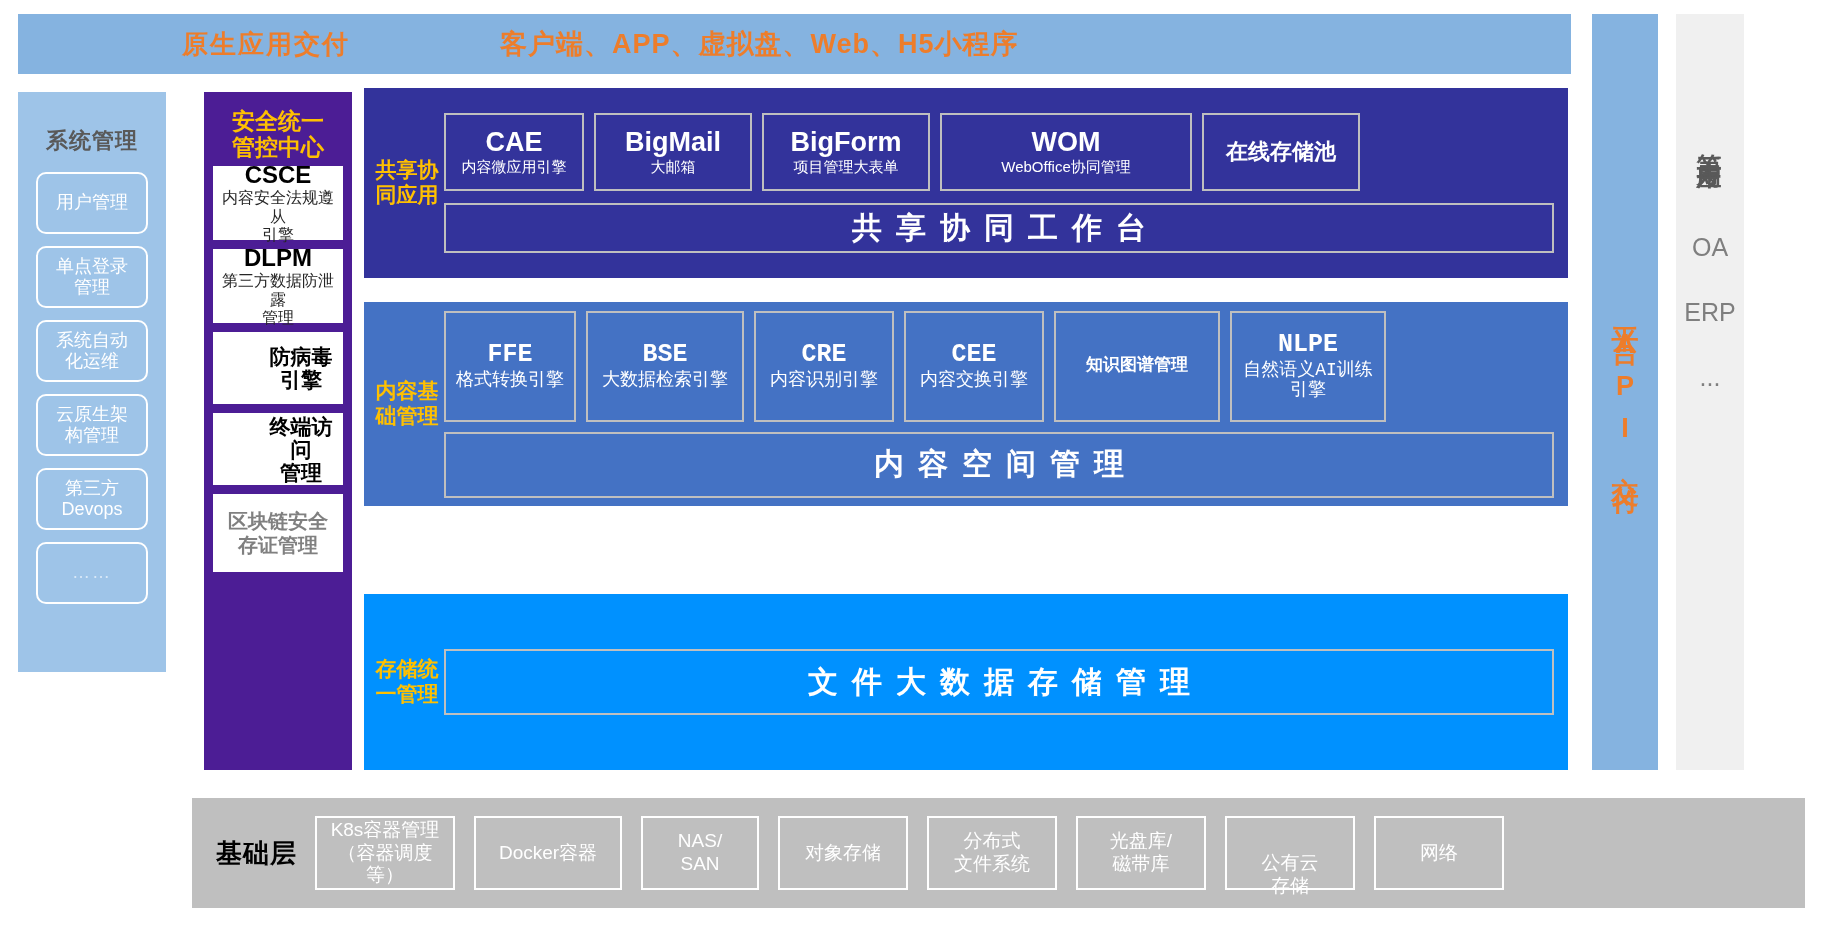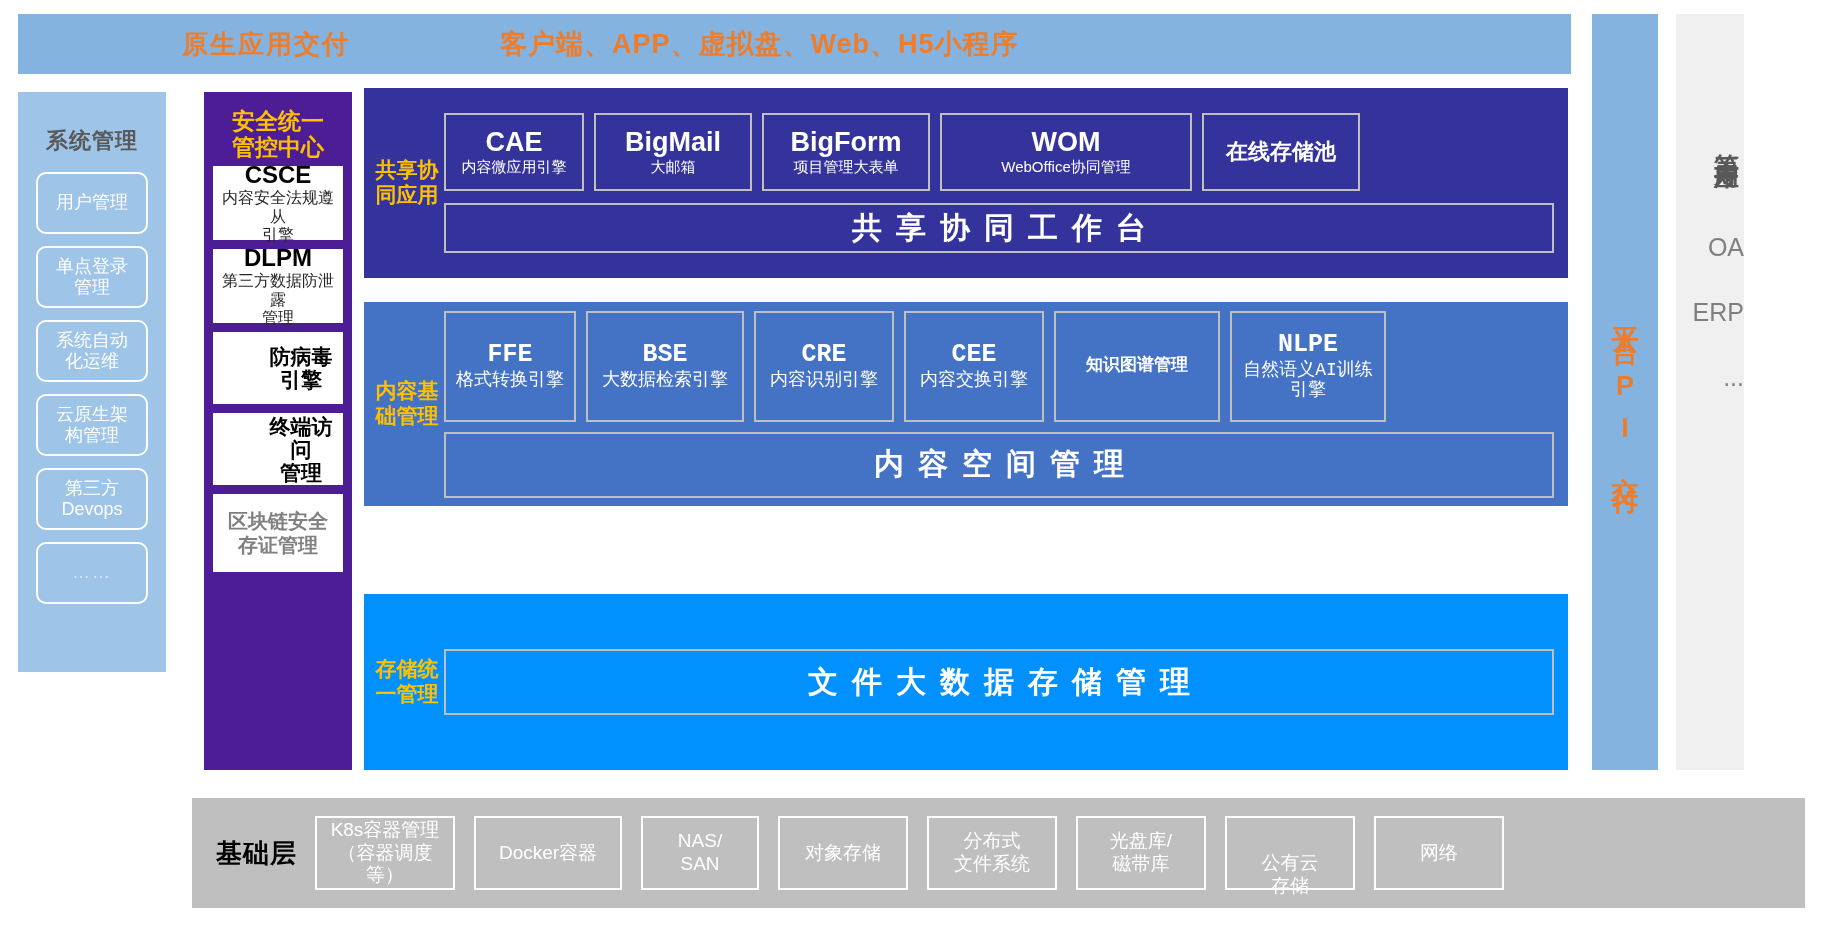--- a/index.html
+++ b/index.html
@@ -36,21 +36,21 @@
     display:flex;align-items:center;justify-content:center;
   }
   #api-col .vtext{
     writing-mode:vertical-rl;text-orientation:upright;
     color:#ED7D2B;font-weight:bold;font-size:27px;letter-spacing:12px;
     white-space:nowrap;
   }
   #third-col{
     left:1676px;top:14px;width:68px;height:756px;
     background:#F0F0F0;
-    display:flex;flex-direction:column;align-items:flex-end;
+    display:flex;flex-direction:column;align-items:center;
   }
   #third-col .vtitle{
     writing-mode:vertical-rl;text-orientation:upright;
     color:#595959;font-weight:bold;font-size:25px;letter-spacing:3px;
     white-space:nowrap;margin-top:120px;
   }
   #third-col .item{
     color:#7F7F7F;font-size:25px;margin-top:36px;font-weight:normal;
   }
   #third-col .item.first{margin-top:84px;}

